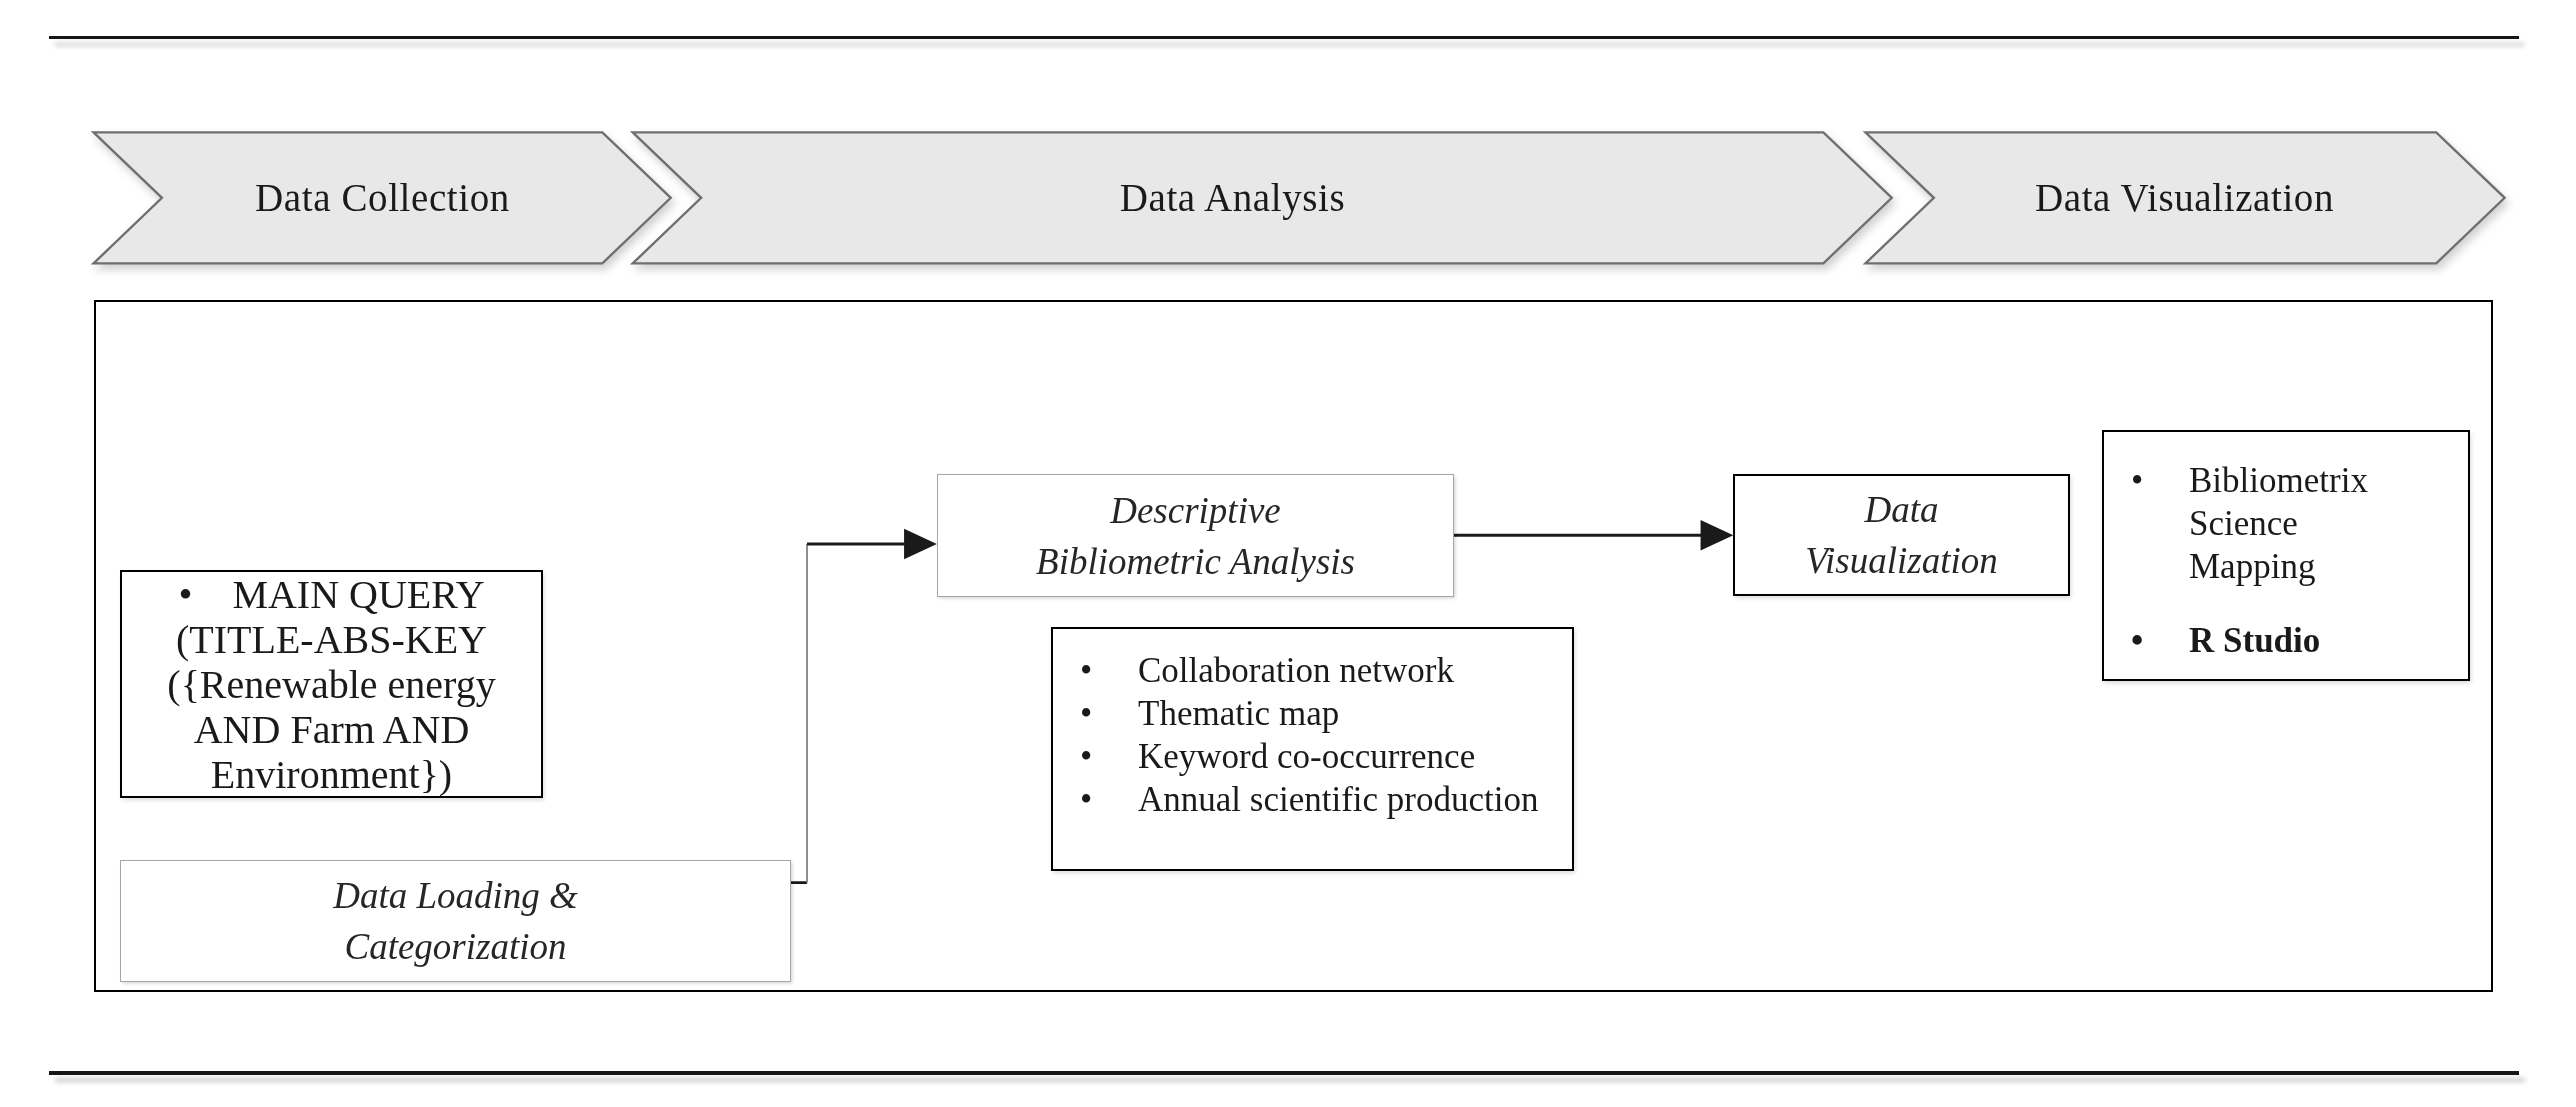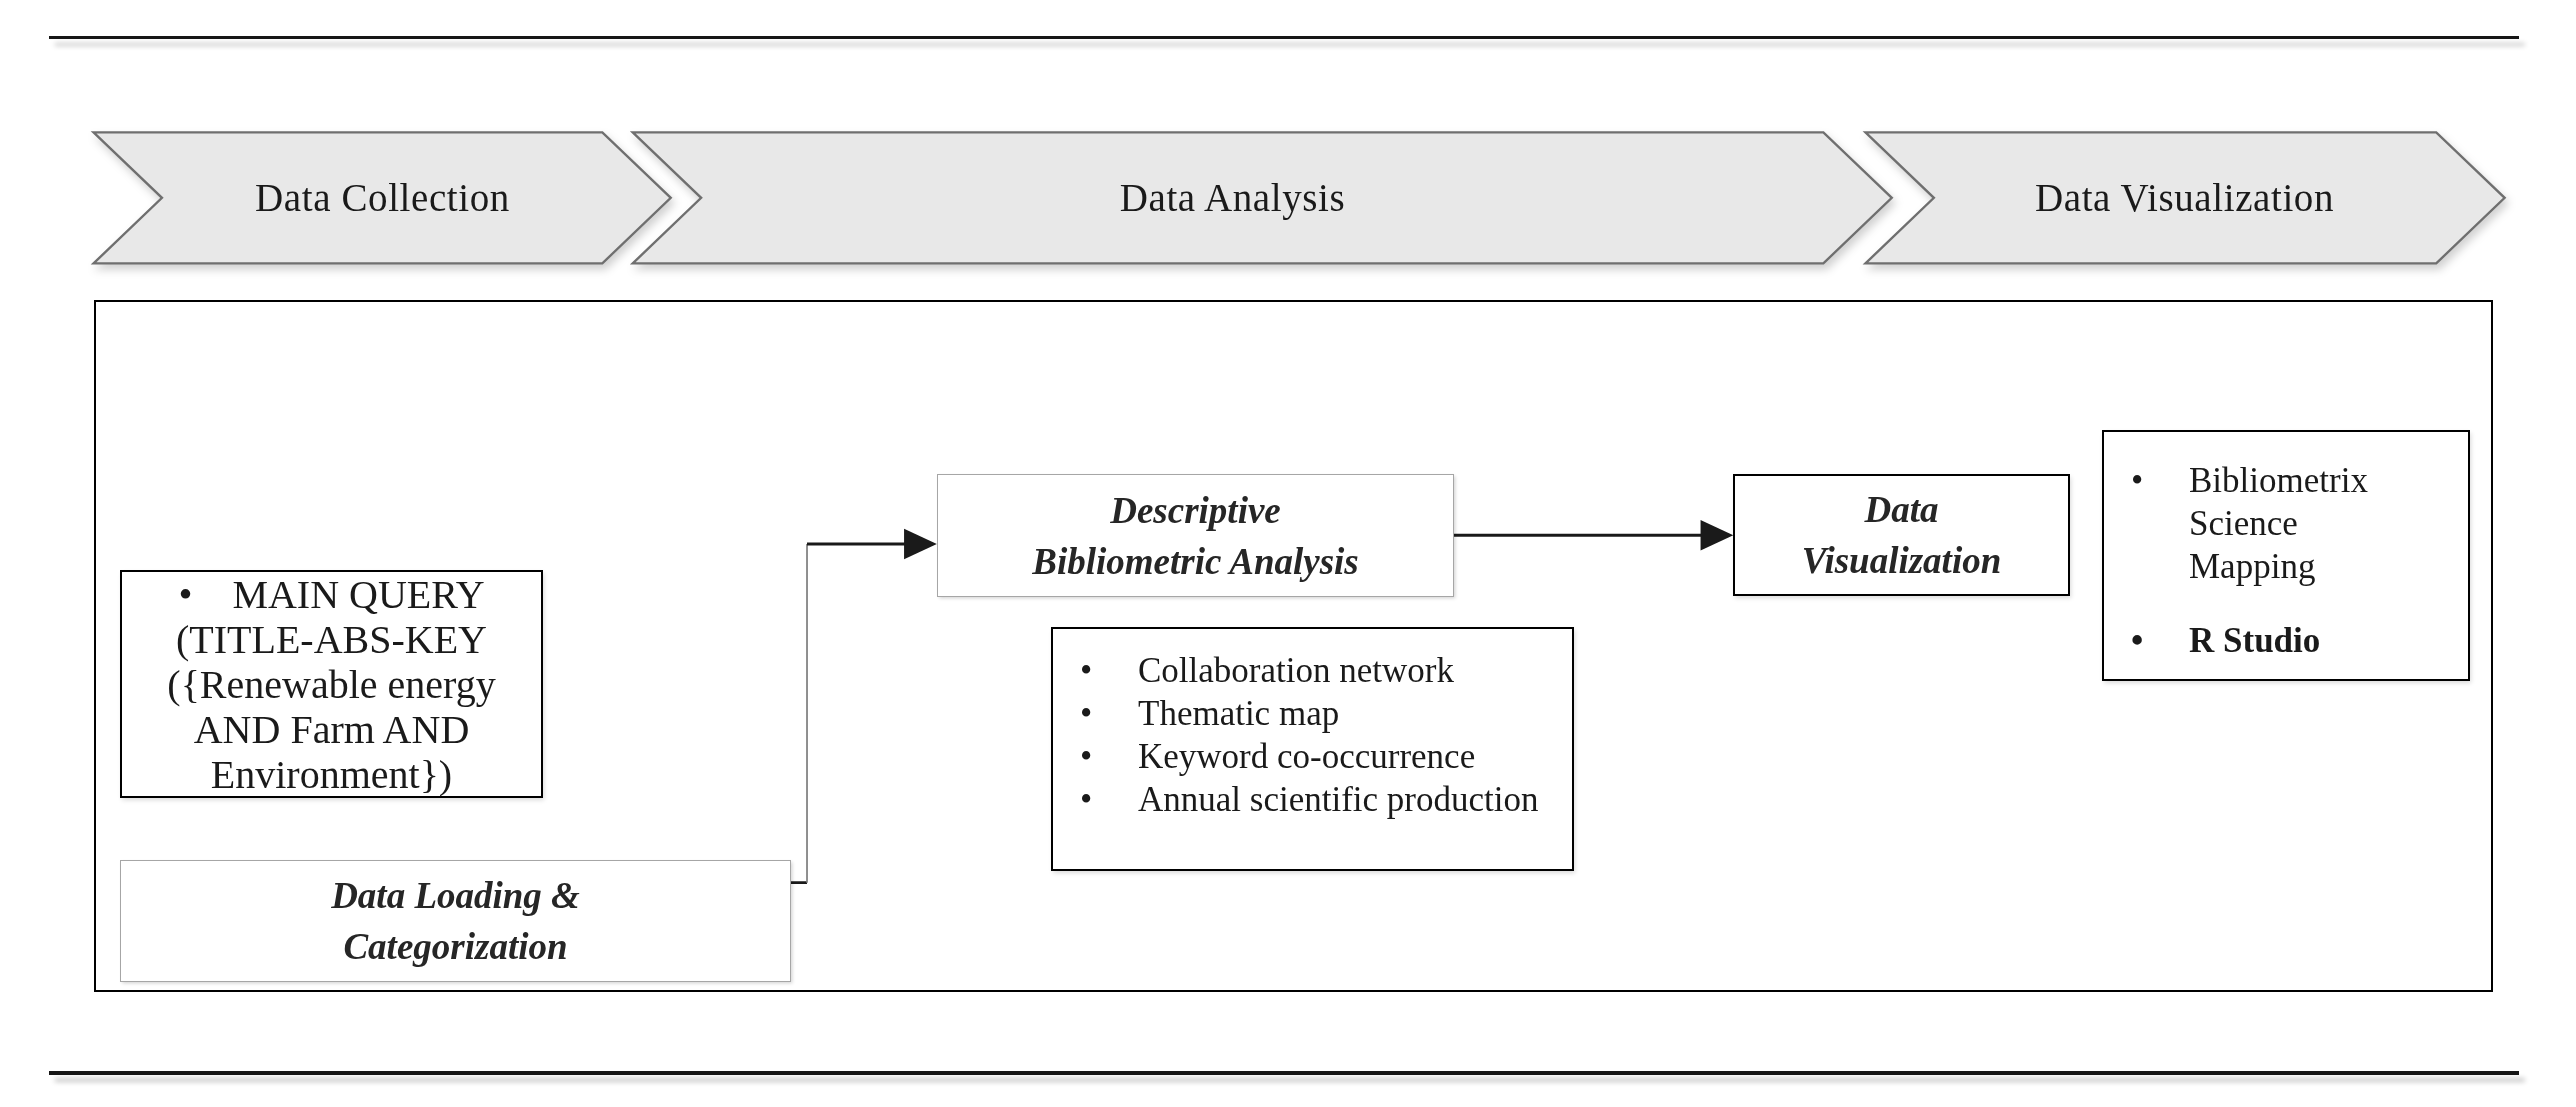--- a/index.html
+++ b/index.html
@@ -57,21 +57,21 @@
     border: 2.3px solid var(--dark-border, #000000);
     background: transparent;
     z-index: 1;
   }
 
   .centered-text {
     display: flex; align-items: center; justify-content: center;
     text-align: center; white-space: pre-line;
   }
   .heading-text {
-    font-weight: bold; font-style: italic;
+    font-weight: normal; font-style: italic;
     font-size: 37px; line-height: 51px;
     color: #262626;
   }
 
   .main-query-box { left: 120px; top: 570px; width: 423px; height: 228px; font-size: 40px; line-height: 45px; }
   .data-loading-box { left: 120px; top: 860px; width: 671px; height: 122px; }
   .descriptive-box  { left: 937px; top: 474px; width: 517px; height: 123px; }
   .dataviz-box      { left: 1733px; top: 474px; width: 337px; height: 122px; }
   .list-box         { left: 1051px; top: 627px; width: 523px; height: 244px; }
   .tools-box        { left: 2102px; top: 430px;  width: 368px; height: 251px; }

